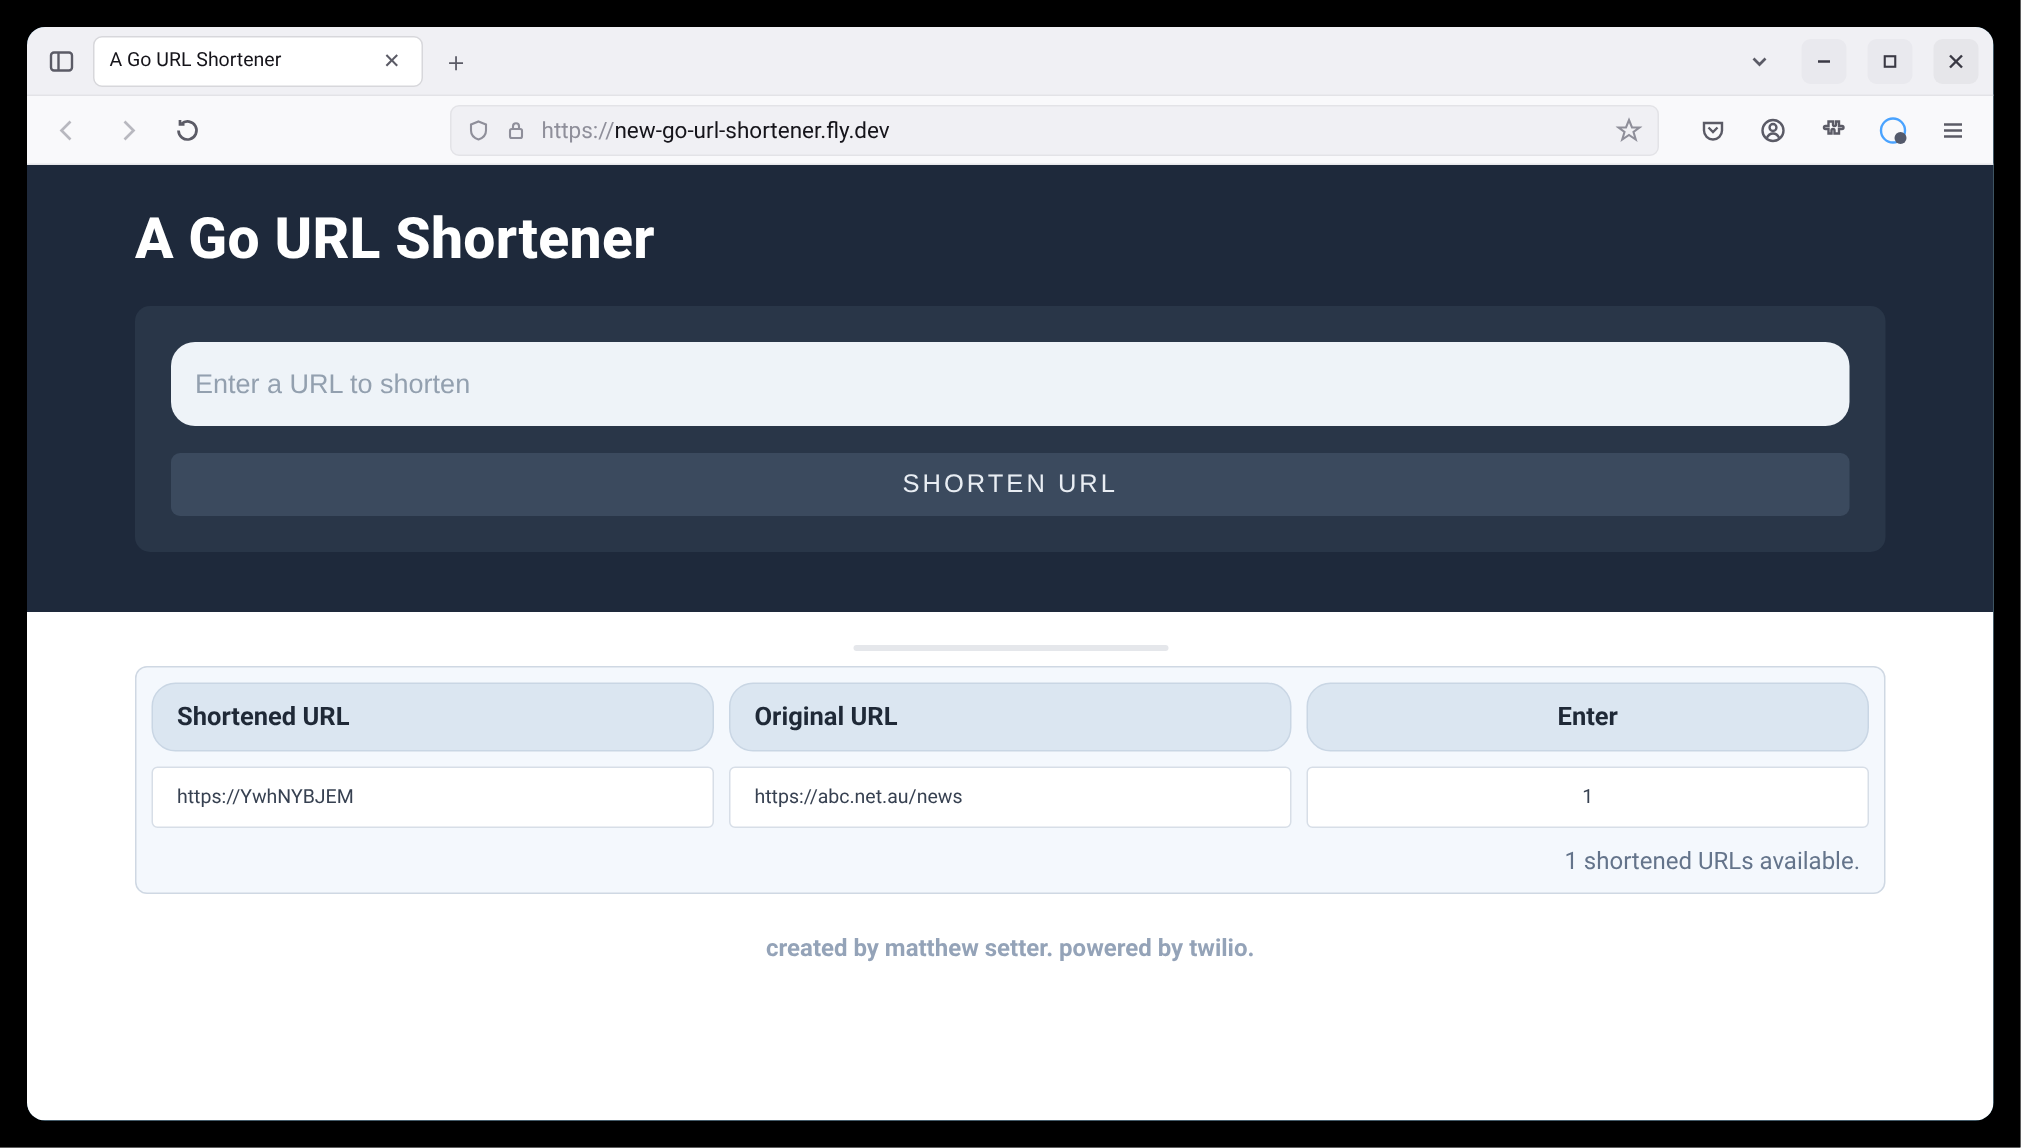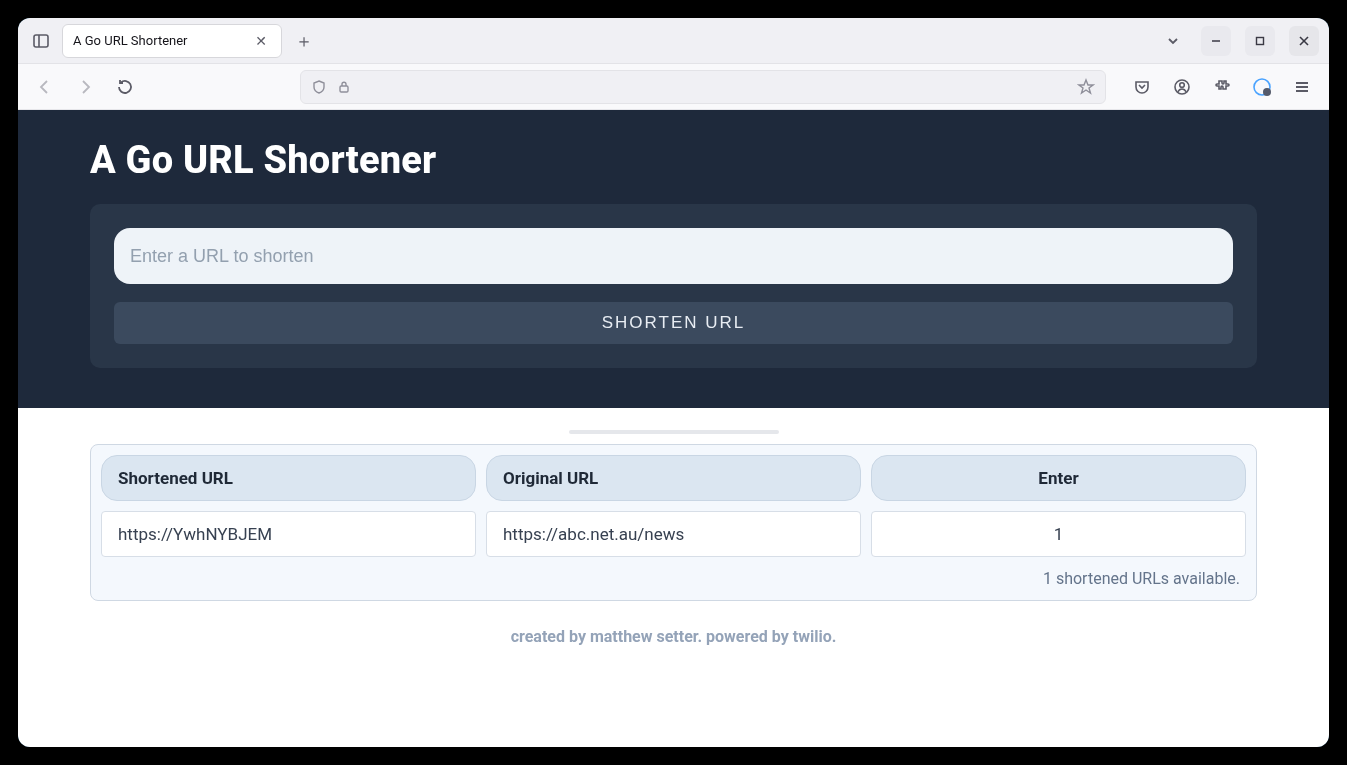--- a/index.html
+++ b/index.html
@@ -33,21 +33,21 @@
   .card { background:#293648; border-radius:10px; padding:24px;}
   .urlinput { width:100%; height:56px; border-radius:16px; border:none; background:#eef3f8; color:#1e293b; font-size:18px; padding:12px 16px; outline:none;}
   .urlinput::placeholder { color:#93a0af; }
   .shorten-btn { width:100%; height:42px; margin-top:18px; border:none; border-radius:6px; background:#3b4a5e; color:#e8edf3; font-size:17px; letter-spacing:2px; cursor:pointer;}
   .divider-wrap { display:flex; justify-content:center; padding:22px 0 10px;}
   .divider { width:210px; height:4px; border-radius:2px; background:#e5e7eb;}
   .panel { margin:0 72px 18px; border:1px solid #cfd8e3; background:#f4f8fd; border-radius:8px; padding:10px;}
   .grid { display:grid; grid-template-columns: 1fr 1fr 1fr; gap:10px;}
   .th { background:#dbe6f1; border:1px solid #c9d6e4; border-radius:16px; padding:12px 16px; font-weight:700; color:#1f2937; font-size:17px;}
   .th.center { text-align:center;}
-  .td { background:#fff; border:1px solid #d7dee7; border-radius:4px; padding:12px 16px; color:#374151; font-size:17px;}
+  .td { background:#fff; border:1px solid #d7dee7; border-radius:4px; padding:12px 16px; color:#374151; font-size:13px;}
   .td.center { text-align:center;}
   .panel-footer { text-align:right; color:#64748b; font-size:16px; padding:12px 6px 2px;}
   .credit { text-align:center; color:#94a3b8; font-size:16px; padding:8px 0 24px;font-weight:bold;}
   svg { display:block; }
 </style>
 </head>
 <body>
 
 <div class="outer-black">
   <div class="window">
@@ -112,20 +112,21 @@
             <svg width="16" height="16" viewBox="0 0 16 16" fill="none" stroke="#8f8f9a" stroke-width="1.4">
                 <path d="M8 2l5 2v4c0 3-2 5-5 6-3-1-5-3-5-6V4l5-2z"></path>
               </svg>
           </span>
           <span>
             <svg width="14" height="14" viewBox="0 0 14 14" fill="none" stroke="#8f8f9a" stroke-width="1.4">
                 <rect x="3" y="6" width="8" height="6" rx="1.2"></rect>
                 <path d="M5 6V4.2A2 2 0 0 1 9 4.2V6"></path>
               </svg>
           </span>
+          <span><span class="proto">https://</span><span class="domain">new-go-url-shortener.fly.dev</span></span>
           <span class="star">
             <svg width="18" height="18" viewBox="0 0 18 18" fill="none" stroke="#8f8f9a" stroke-width="1.4">
                 <polygon points="9,2 11,7 16,7 12,10 13.5,15 9,12 4.5,15 6,10 2,7 7,7"></polygon>
               </svg>
           </span>
         </div>
       </div>
 
       <div class="rspacer"></div>
       <div class="tbtn">

